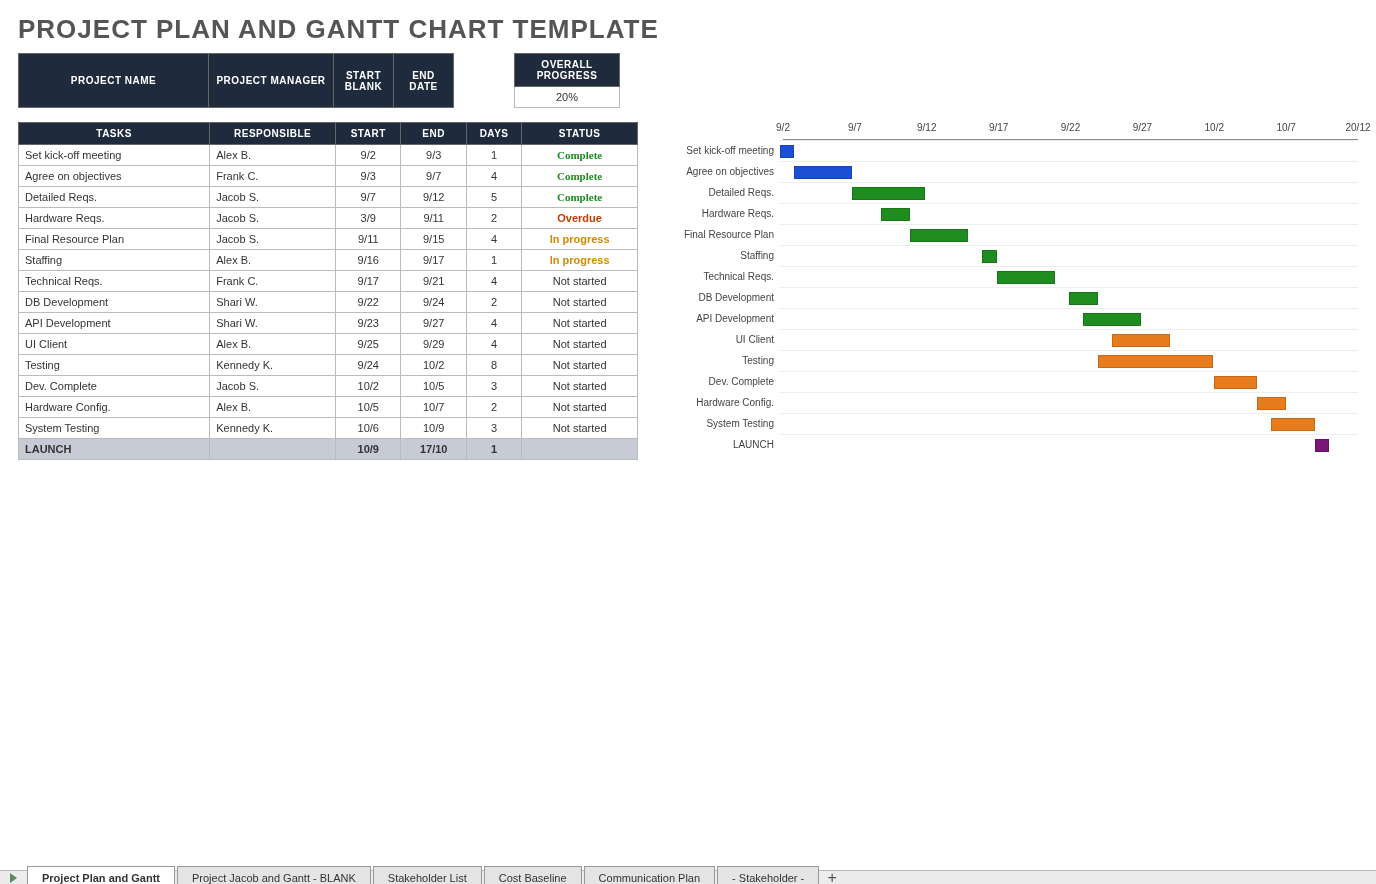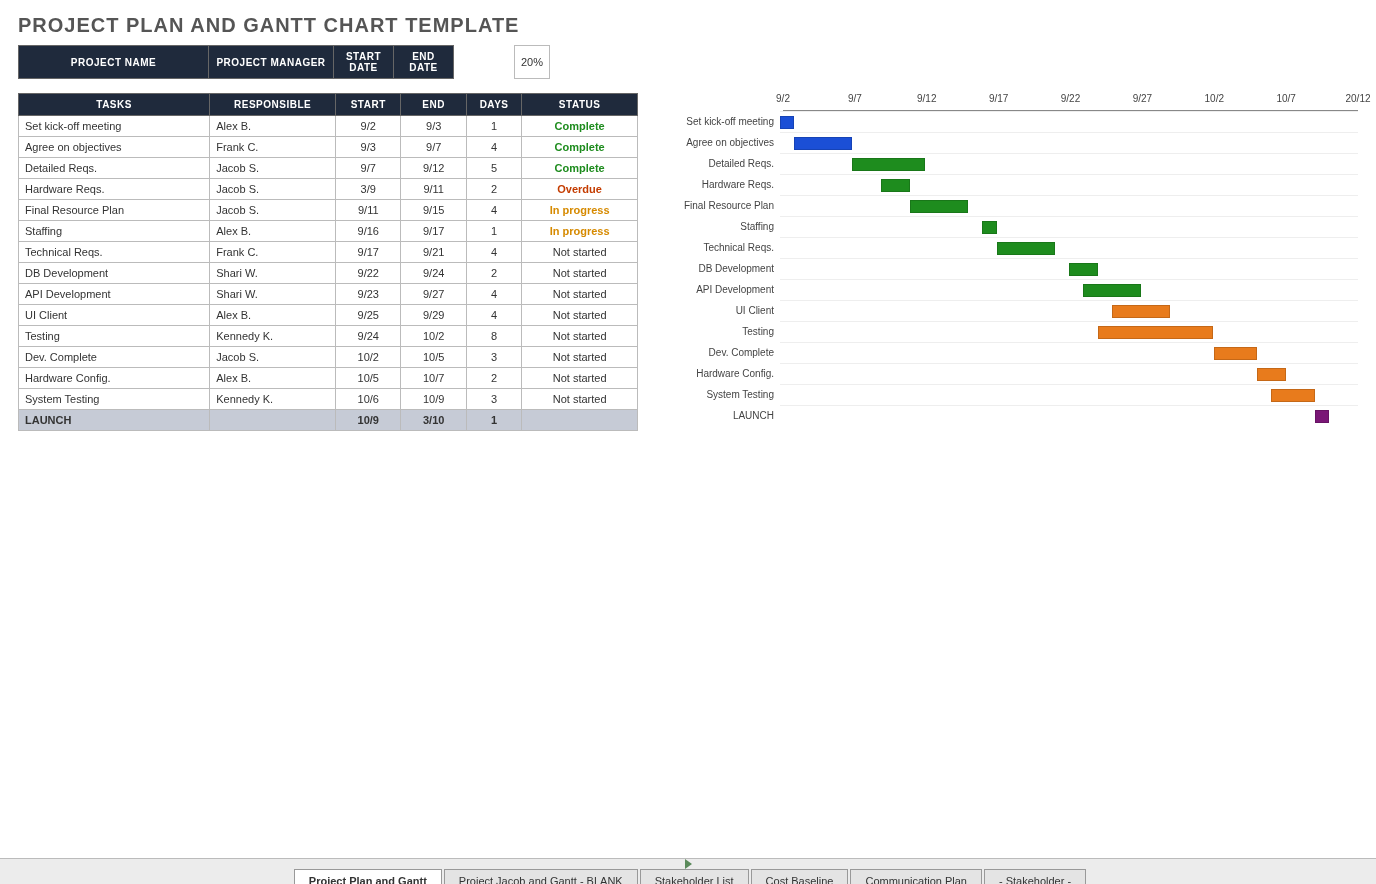--- a/index.html
+++ b/index.html
@@ -7,21 +7,21 @@
     margin: 0;
     font-family: "Century Gothic", Futura, Arial, sans-serif;
     font-size: 11px;
     color: #333;
     background: #fff;
     width: 1376px;
   }
   .wrap { padding: 14px 18px 0 18px; position: relative; }
   h1 {
     margin: 0 0 8px 0;
-    font-size: 20px;
+    font-size: 26px;
     letter-spacing: 1px;
     color: #555;
     font-weight: 600;
   }
   .hdr-row { display: flex; gap: 60px; margin-bottom: 6px; }
   table { border-collapse: collapse; }
   th {
     background: #1f2a3c;
     color: #fff;
     font-weight: bold;
@@ -33,21 +33,21 @@
   }
   td {
     border: 1px solid #bbb;
     padding: 4px 6px;
     font-size: 11px;
     text-align: center;
     background: #fff;
   }
   td.l { text-align: left; }
   .tasks-area { display: flex; gap: 30px; margin-top: 14px; }
-  .status-complete { color: #1e8c1e; font-weight: bold; }
+  .status-complete { color: #1e8c1e; font-weight: bold; font-family: Liberation Serif, serif; }
   .status-overdue  { color: #c43c00; font-weight: bold; }
   .status-progress { color: #d68a00; font-weight: bold; }
   tr.launch td { background: #c6cbd6; font-weight: bold; }
   
   .long-hdr { width: 690px; }
   .long-hdr th { text-align: left; padding-left: 10px; }
   .long-hdr td { height: 20px; border: 1px solid #bbb; }
 
   
   .gantt { position: relative; flex: 1; }
@@ -77,29 +77,28 @@
     font-weight: 600;
   }
   .panel td, .panel th { font-size: 10px; }
   a.link { color: #0645ad; text-decoration: underline; }
 
   
   .sheet-tabs {
     position: fixed;
     bottom: 0; left: 0;
     width: 1376px;
-    height: 26px;
+    height: 14px;
     background: #ececec;
     border-top: 1px solid #bbb;
     display: flex;
     align-items: center;
     font-size: 11px;
     padding-left: 6px;
     z-index: 50;
-    flex-direction: column;
   }
   .nav-tri {
     width: 0; height: 0;
     border-top: 5px solid transparent;
     border-bottom: 5px solid transparent;
     border-left: 7px solid #5a8a5a;
     margin: 0 10px 0 4px;
     cursor: pointer;
   }
   .tab {
@@ -123,28 +122,31 @@
 
 <div class="wrap">
   <h1>PROJECT PLAN AND GANTT CHART TEMPLATE</h1>
 
   <div class="hdr-row">
     <table>
       <tbody>
           <tr>
         <th style="width:190px">PROJECT NAME</th>
         <th style="width:125px">PROJECT MANAGER</th>
-        <th style="width:60px">START DATE</th>
+        <th style="width:60px">START BLANK</th>
         <th style="width:60px">END DATE</th>
       </tr>
     </tbody>
       </table>
 
     <table>
       <tbody>
+          <tr>
+            <th style="width:105px">OVERALL PROGRESS</th>
+          </tr>
       <tr>
             <td>20%</td>
           </tr>
     </tbody>
       </table>
 
   </div>
 
   <div class="tasks-area">
     <table id="tasks-table" style="width:620px">
@@ -268,21 +270,21 @@
             <td class="l">Kennedy K.</td>
             <td>10/6</td>
             <td>10/9</td>
             <td>3</td>
             <td>Not started</td>
           </tr>
           <tr class="launch">
             <td class="l">LAUNCH</td>
             <td class="l"></td>
             <td>10/9</td>
-            <td>3/10</td>
+            <td>17/10</td>
             <td>1</td>
             <td></td>
           </tr>
         </tbody>
     </table>
 
     <div class="gantt">
       <div class="gantt-header" id="gantt-ticks">
           <span style="left: 0%;">9/2</span>
           <span style="left: 12.5%;">9/7</span>

